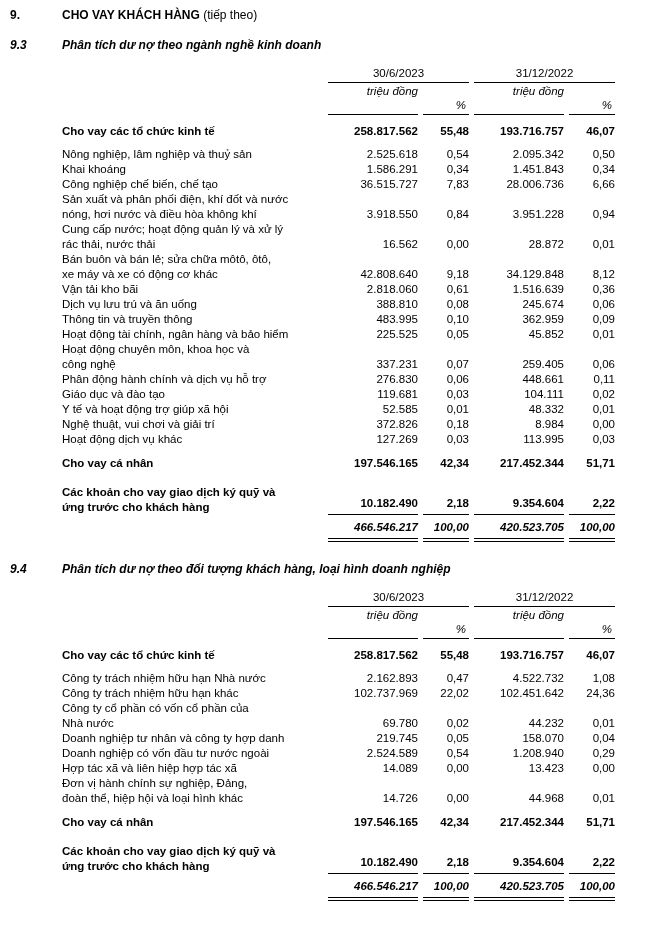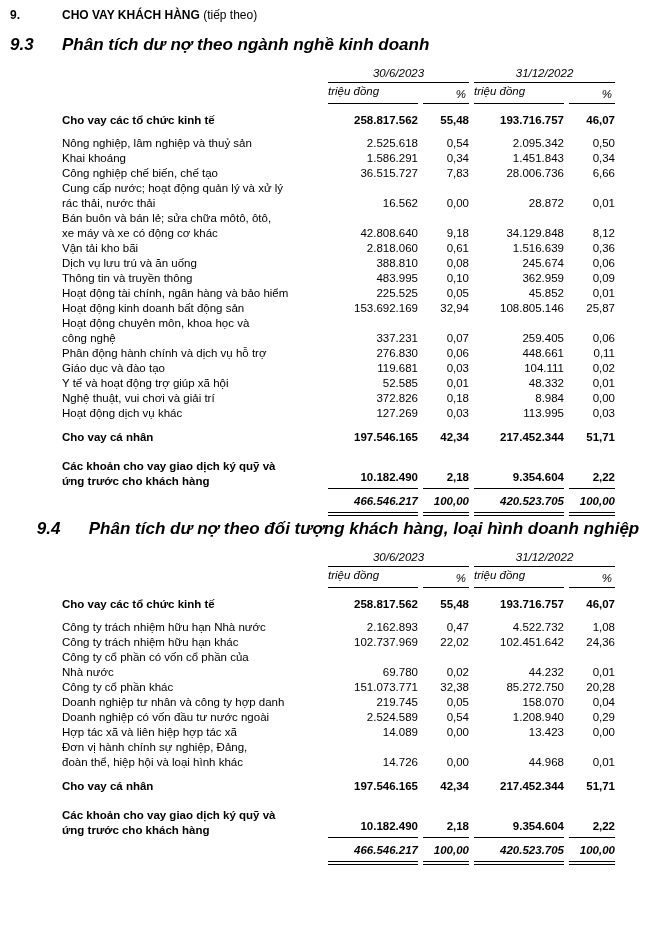--- a/index.html
+++ b/index.html
@@ -25,55 +25,54 @@
     margin-bottom: 14px;
   }
   .heading .hnum {
     width: 52px;
     flex-shrink: 0;
     font-weight: bold;
   }
   .heading .htext b { font-weight: bold; }
   .subheading {
     display: flex;
-    font-size: 17px;
+    font-size: 12px;
     line-height: 16px;
     font-weight: bold;
     font-style: italic;
     margin-bottom: 12px;
   }
   .subheading .hnum { width: 52px; flex-shrink: 0; }
-  .subheading.second { margin-top: 5px; justify-content: center; }
+  .subheading.second { margin-top: 19px; }
 
   table.fin {
     margin-left: 47px;
     border-collapse: separate;
     border-spacing: 5px 0;
     table-layout: fixed;
     width: 563px;
     font-size: 11.5px;
     line-height: 15px;
   }
   col.c-lbl { width: 261px; }
   col.c-v   { width: 90px; }
   col.c-p   { width: 46px; }
 
   td { padding: 0; vertical-align: bottom; }
   td.date-cell {
     text-align: center;
-    font-style: italic;
     border-bottom: 1px solid #000;
     padding-bottom: 1px;
     height: 16px;
   }
   td.unit-cell {
-    text-align: left;
+    text-align: right;
     font-style: italic;
     border-bottom: 1px solid #000;
-    padding-bottom: 4px;
+    padding-bottom: 15px;
     height: 16px;
   }
   td.pct-head {
     text-align: right;
     font-style: italic;
     border-bottom: 1px solid #000;
     padding-bottom: 1px;
     padding-right: 3px;
     height: 16px;
   }
@@ -160,20 +159,30 @@
           <td class="lbl">
             <div>Công nghiệp chế biến, chế tạo</div>
           </td>
           <td class="num">36.515.727</td>
           <td class="num">7,83</td>
           <td class="num">28.006.736</td>
           <td class="num">6,66</td>
         </tr>
         <tr class="row-item">
           <td class="lbl">
+            <div>Sản xuất và phân phối điện, khí đốt và nước</div>
+            <div>nóng, hơi nước và điều hòa không khí</div>
+          </td>
+          <td class="num">3.918.550</td>
+          <td class="num">0,84</td>
+          <td class="num">3.951.228</td>
+          <td class="num">0,94</td>
+        </tr>
+        <tr class="row-item">
+          <td class="lbl">
             <div>Cung cấp nước; hoạt động quản lý và xử lý</div>
             <div>rác thải, nước thải</div>
           </td>
           <td class="num">16.562</td>
           <td class="num">0,00</td>
           <td class="num">28.872</td>
           <td class="num">0,01</td>
         </tr>
         <tr class="row-item">
           <td class="lbl">
@@ -213,29 +222,20 @@
           <td class="num">0,09</td>
         </tr>
         <tr class="row-item">
           <td class="lbl">
             <div>Hoạt động tài chính, ngân hàng và bảo hiểm</div>
           </td>
           <td class="num">225.525</td>
           <td class="num">0,05</td>
           <td class="num">45.852</td>
           <td class="num">0,01</td>
-        </tr>
-        <tr class="row-item">
-          <td class="lbl">
-            <div>Hoạt động kinh doanh bất động sản</div>
-          </td>
-          <td class="num">153.692.169</td>
-          <td class="num">32,94</td>
-          <td class="num">108.805.146</td>
-          <td class="num">25,87</td>
         </tr>
         <tr class="row-item">
           <td class="lbl">
             <div>Hoạt động chuyên môn, khoa học và</div>
             <div>công nghệ</div>
           </td>
           <td class="num">337.231</td>
           <td class="num">0,07</td>
           <td class="num">259.405</td>
           <td class="num">0,06</td>
@@ -374,29 +374,20 @@
             <div>Công ty cổ phần có vốn cổ phần của</div>
             <div>Nhà nước</div>
           </td>
           <td class="num">69.780</td>
           <td class="num">0,02</td>
           <td class="num">44.232</td>
           <td class="num">0,01</td>
         </tr>
         <tr class="row-item">
           <td class="lbl">
-            <div>Công ty cổ phần khác</div>
-          </td>
-          <td class="num">151.073.771</td>
-          <td class="num">32,38</td>
-          <td class="num">85.272.750</td>
-          <td class="num">20,28</td>
-        </tr>
-        <tr class="row-item">
-          <td class="lbl">
             <div>Doanh nghiệp tư nhân và công ty hợp danh</div>
           </td>
           <td class="num">219.745</td>
           <td class="num">0,05</td>
           <td class="num">158.070</td>
           <td class="num">0,04</td>
         </tr>
         <tr class="row-item">
           <td class="lbl">
             <div>Doanh nghiệp có vốn đầu tư nước ngoài</div>

